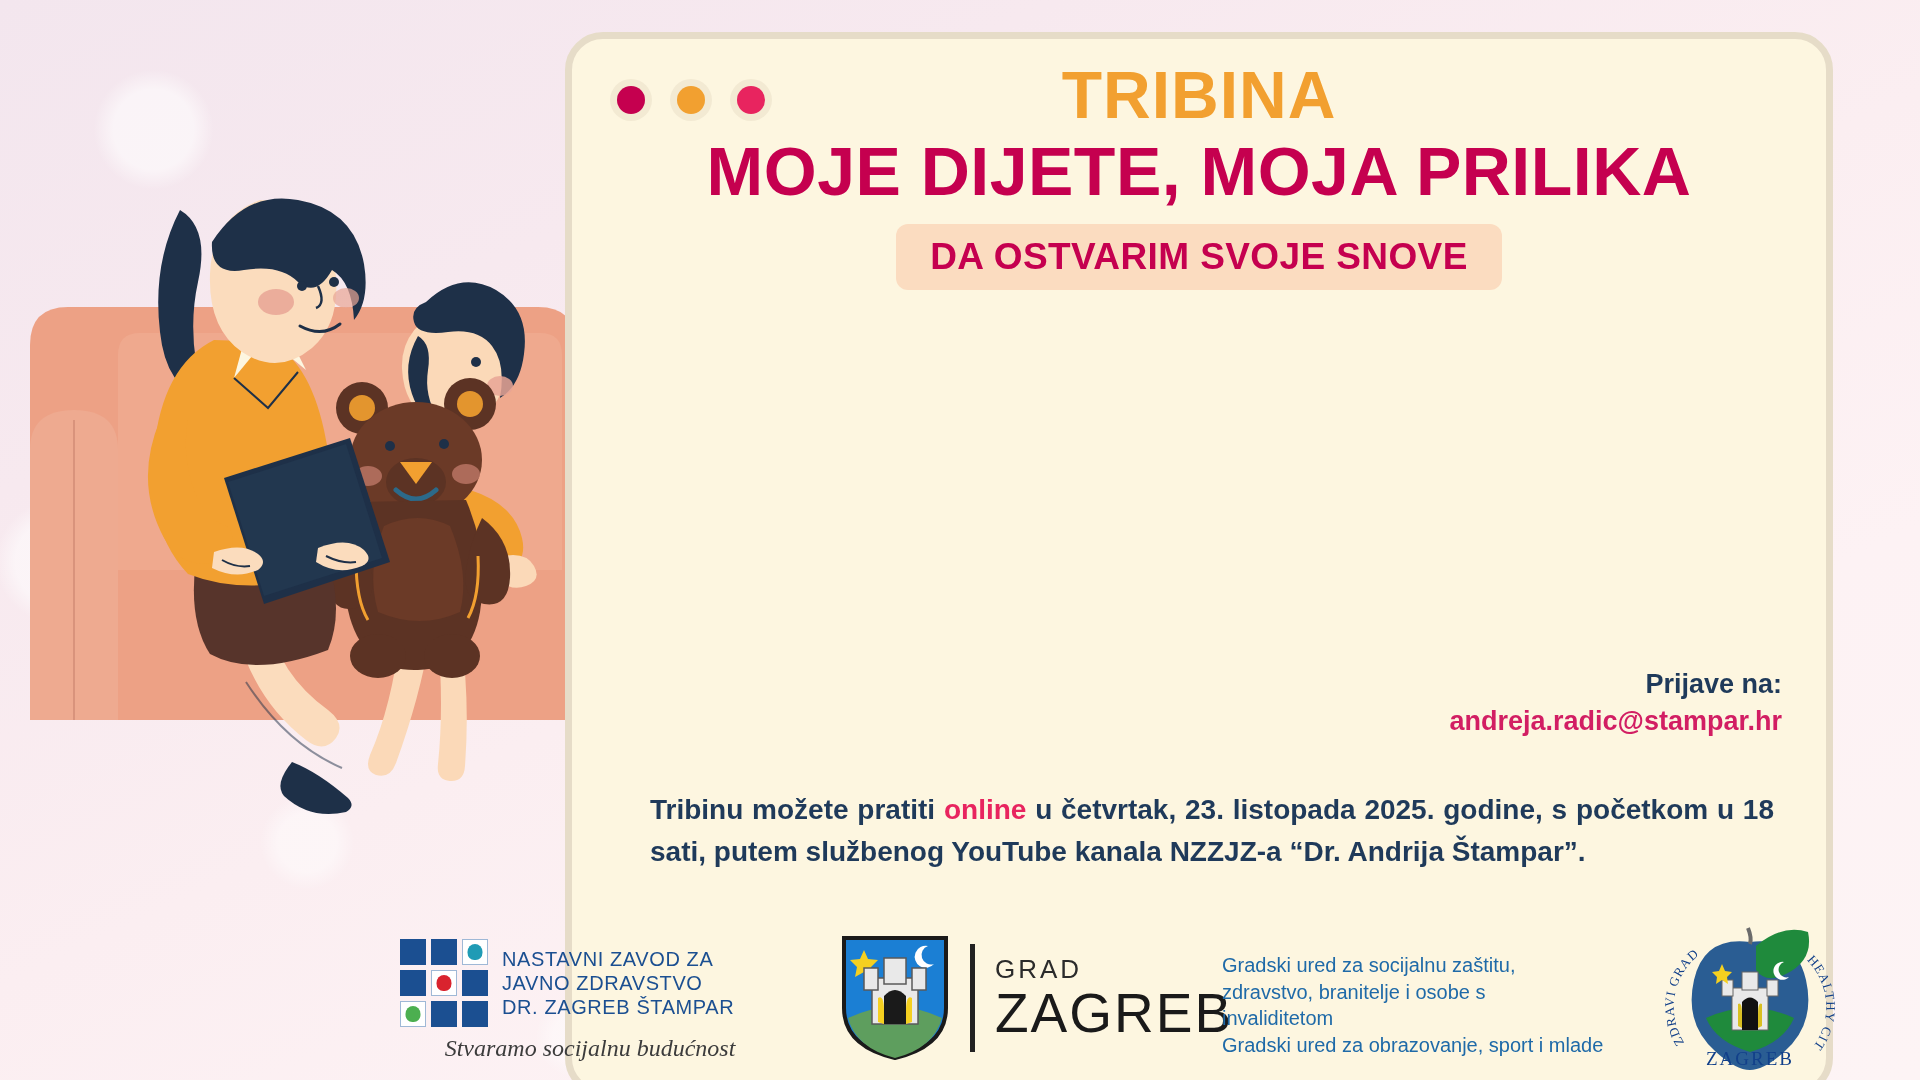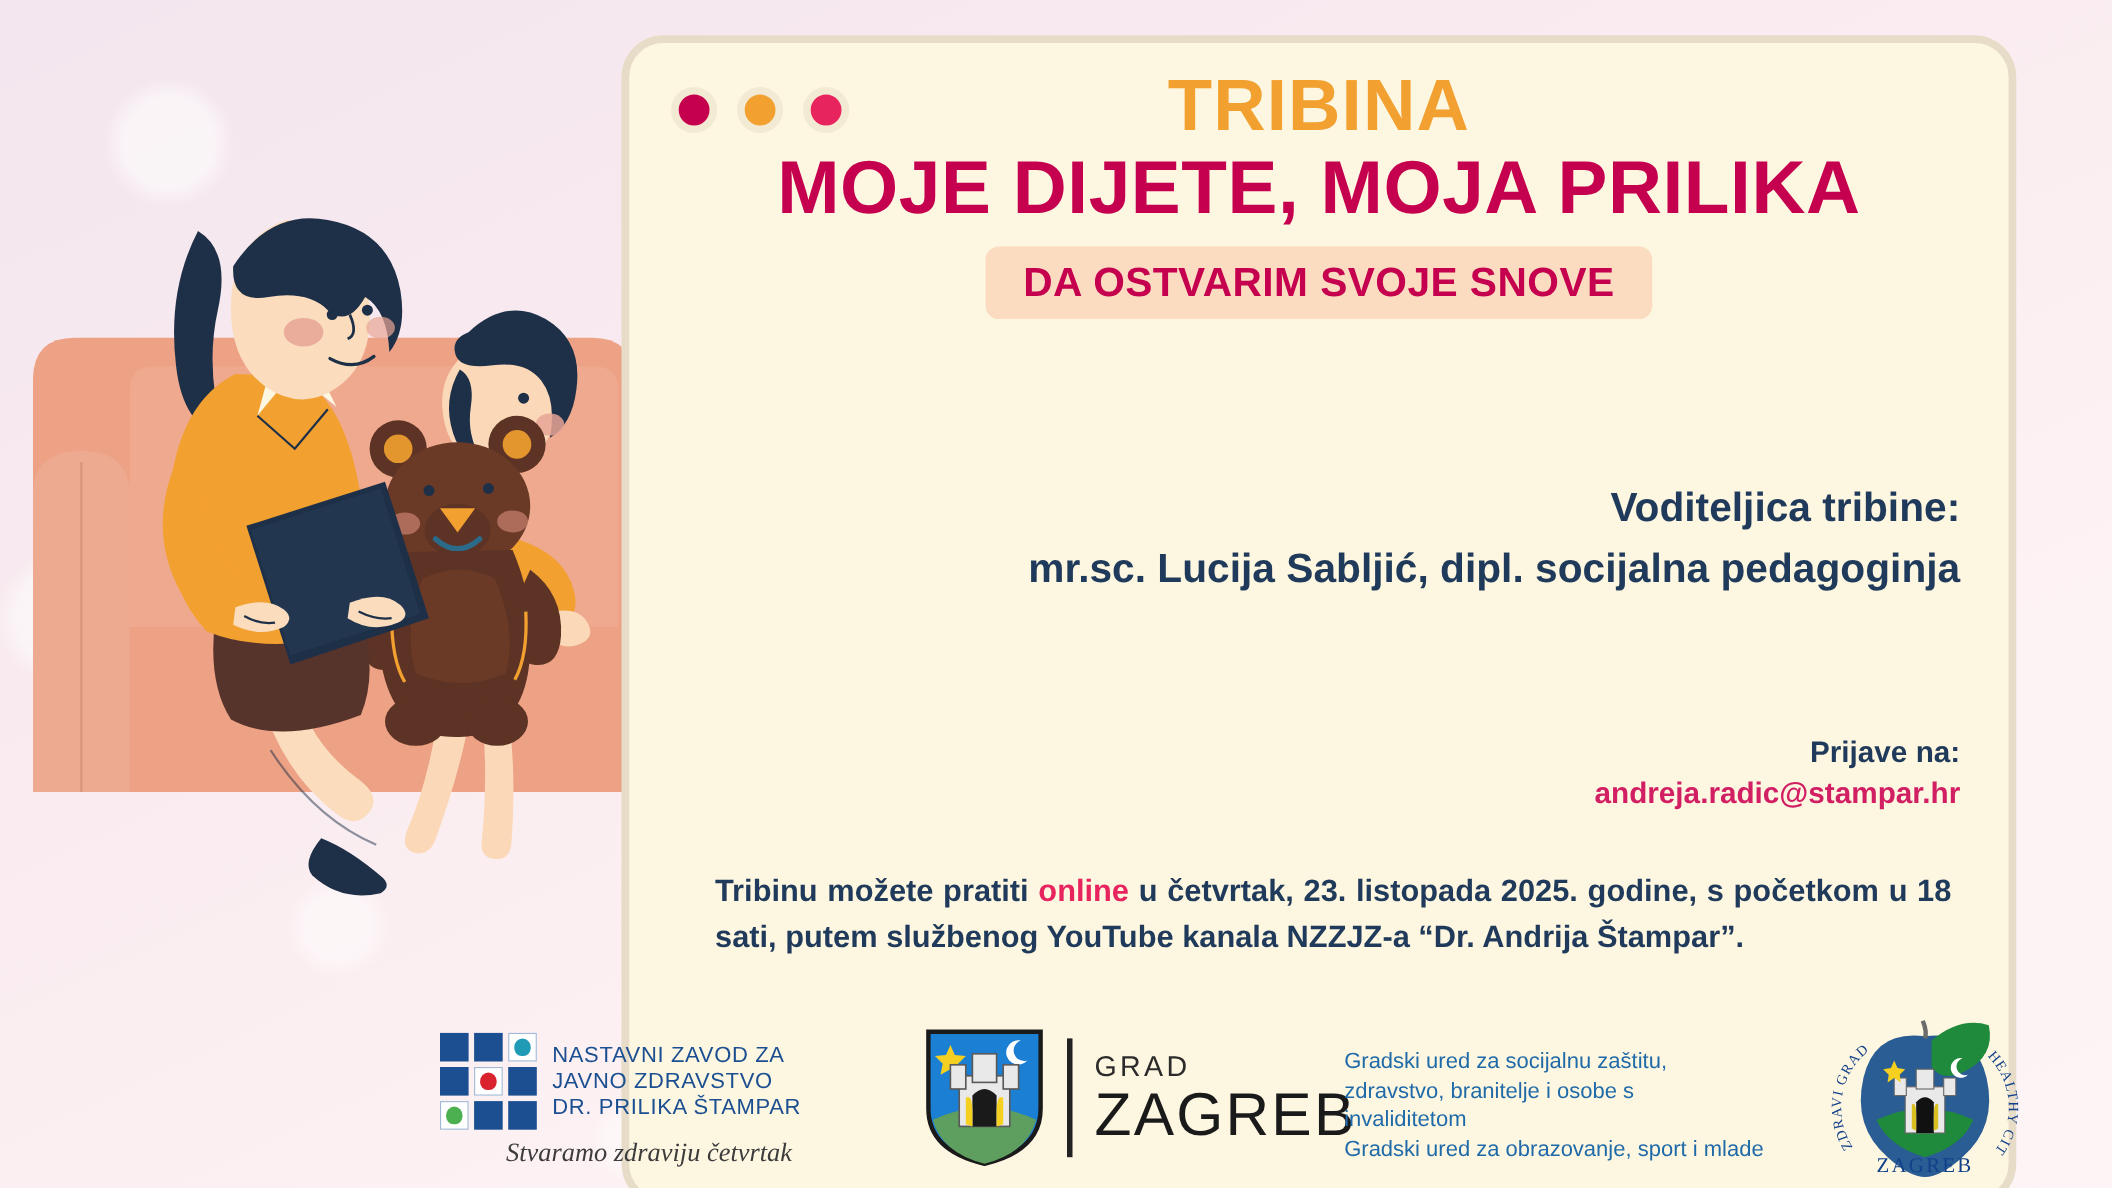--- a/index.html
+++ b/index.html
@@ -216,24 +216,20 @@
     </div>
 
     <div class="titles">
       <div class="t-tribina">TRIBINA</div>
       <div class="t-main">MOJE DIJETE, MOJA PRILIKA</div>
       <div class="badge-row">
         <span class="badge">DA OSTVARIM SVOJE SNOVE</span>
       </div>
     </div>
 
-    <div class="speaker">
-      <p class="lead">Voditeljica tribine:</p>
-      <p class="name">mr.sc. Lucija Sabljić, dipl. socijalna pedagoginja</p>
-    </div>
 
     <div class="signup">
       <p class="lbl">Prijave na:</p>
       <p class="mail">andreja.radic@stampar.hr</p>
     </div>
 
     <div class="body-text">
       <span>Tribinu možete pratiti </span><span class="online">online</span><span> u četvrtak, 23. listopada 2025. godine, s početkom u 18 sati, putem službenog YouTube kanala NZZJZ-a “Dr. Andrija Štampar”.</span>
     </div>
   </div>
@@ -255,24 +251,24 @@
           <span class="sq"></span>
           <span class="sq w">
               <span class="blob" style="background:#4caf50"></span>
             </span>
           <span class="sq"></span>
           <span class="sq"></span>
         </div>
         <div class="nz-txt">
           <div>NASTAVNI ZAVOD ZA</div>
           <div>JAVNO ZDRAVSTVO</div>
-          <div>DR. PRILIKA ŠTAMPAR</div>
+          <div>DR. ZAGREB ŠTAMPAR</div>
         </div>
       </div>
-      <div class="nz-tag">Stvaramo zdraviju četvrtak</div>
+      <div class="nz-tag">Stvaramo socijalnu budućnost</div>
     </div>
 
     <div class="zagreb">
       <svg width="110" height="128" viewBox="0 0 110 128">
         <path d="M4 4 h102 v70 q0 38 -51 50 q-51 -12 -51 -50z" fill="#1b7fd4" stroke="#1a1a1a" stroke-width="4"></path>
         <path d="M8 84 q47 -22 94 0 q-8 30 -47 40 q-39 -10 -47 -40z" fill="#5e9e5e"></path>
         <path d="M24 16 l4 9 l10 1 l-7 7 l2 10 l-9 -5 l-9 5 l2 -10 l-7 -7 l10 -1z" fill="#f5d020"></path>
         <path d="M88 12 a11 11 0 1 0 6 18 a9 9 0 1 1 -6 -18z" fill="#fff"></path>
         <rect x="32" y="44" width="46" height="46" fill="#e9e9e9" stroke="#5a5a5a" stroke-width="1.5"></rect>
         <rect x="44" y="24" width="22" height="26" fill="#e9e9e9" stroke="#5a5a5a" stroke-width="1.5"></rect>

